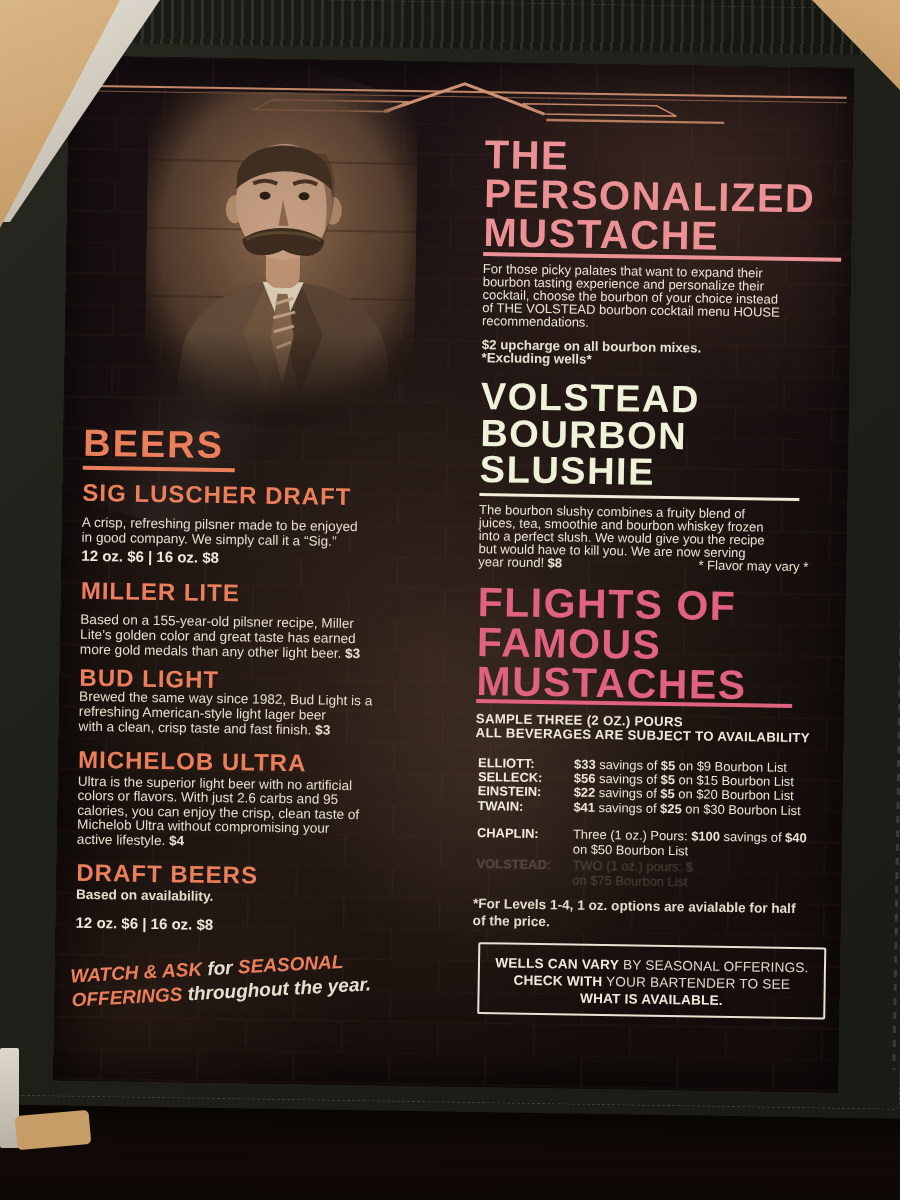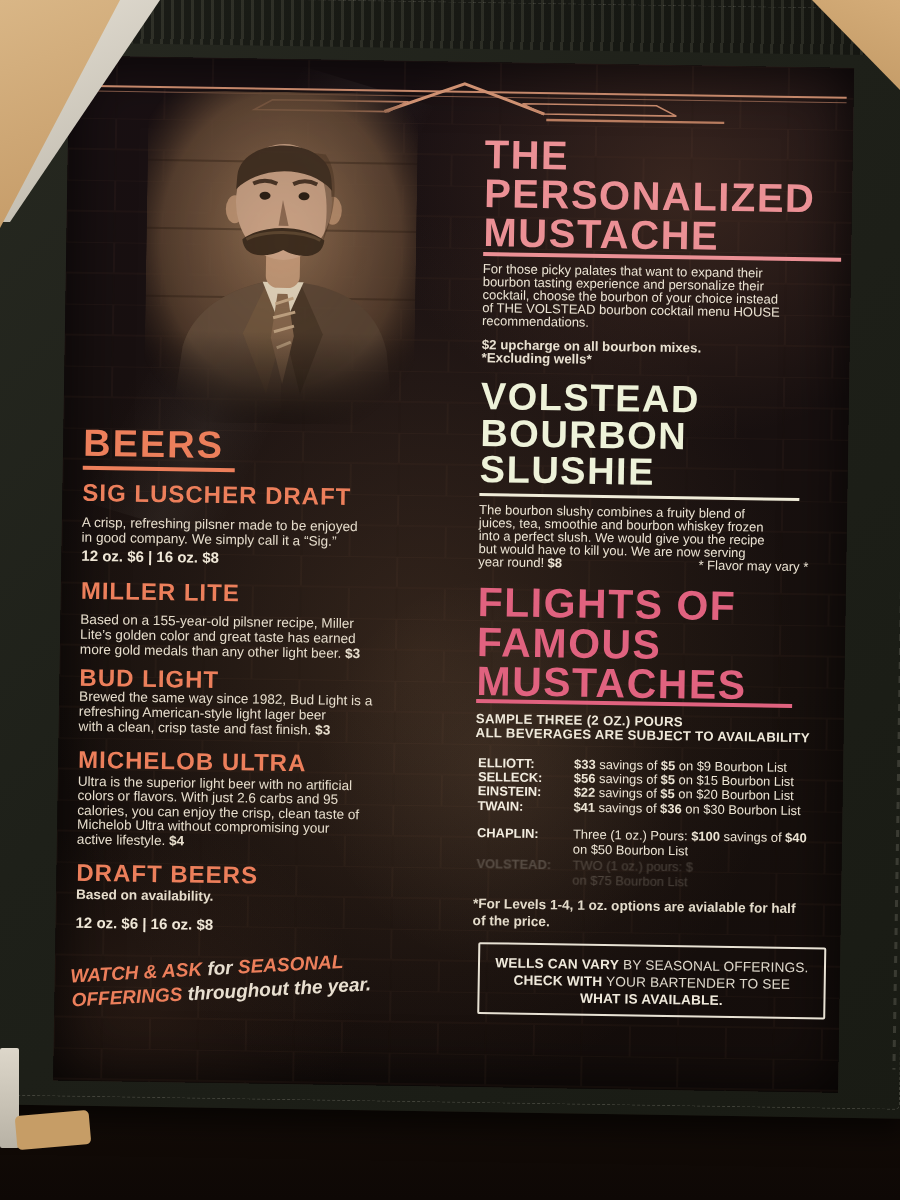--- a/index.html
+++ b/index.html
@@ -255,21 +255,21 @@
         <div class="fl-row">
           <span class="fl-name">SELLECK:</span>
           <span class="fl-desc"><b>$56</b><span> savings of </span><b>$5</b><span> on $15 Bourbon List</span></span>
         </div>
         <div class="fl-row">
           <span class="fl-name">EINSTEIN:</span>
           <span class="fl-desc"><b>$22</b><span> savings of </span><b>$5</b><span> on $20 Bourbon List</span></span>
         </div>
         <div class="fl-row">
           <span class="fl-name">TWAIN:</span>
-          <span class="fl-desc"><b>$41</b><span> savings of </span><b>$36</b><span> on $30 Bourbon List</span></span>
+          <span class="fl-desc"><b>$41</b><span> savings of </span><b>$25</b><span> on $30 Bourbon List</span></span>
         </div>
       </div>
 
       <div class="abs fl-row" style="left:490px;top:818px;width:380px;line-height:15px;">
         <span class="fl-name">CHAPLIN:</span>
         <span class="fl-desc">
           <div><span>Three (1 oz.) Pours: </span><b>$100</b><span> savings of </span><b>$40</b></div>
           <div>on $50 Bourbon List</div>
         </span>
       </div>

